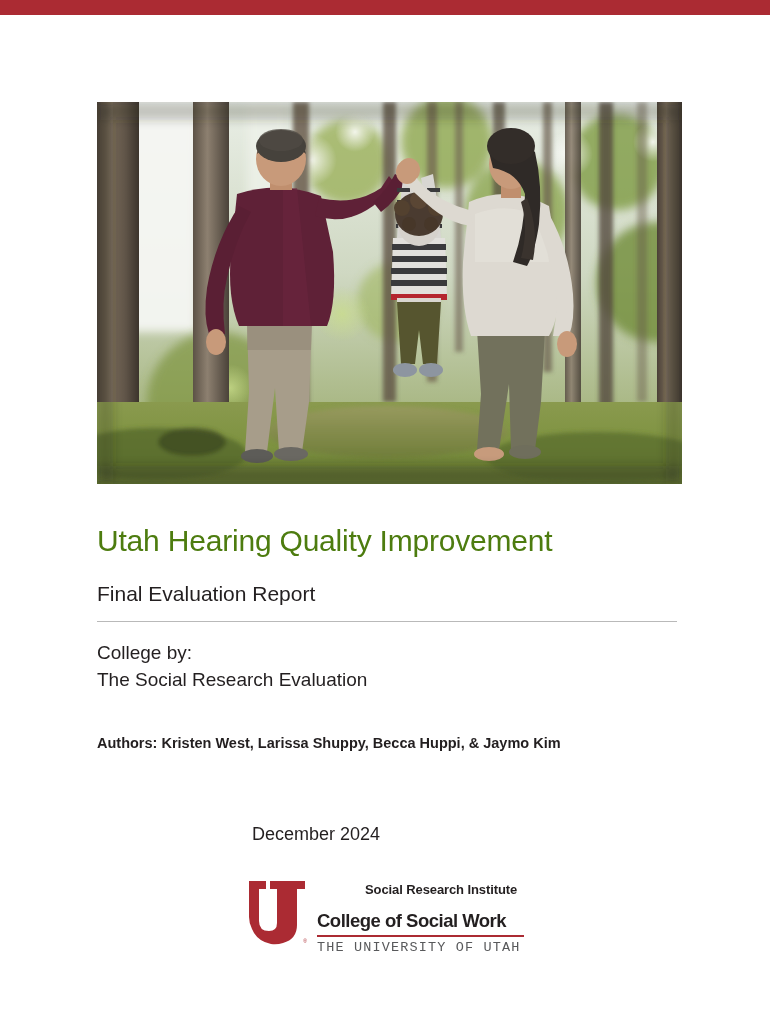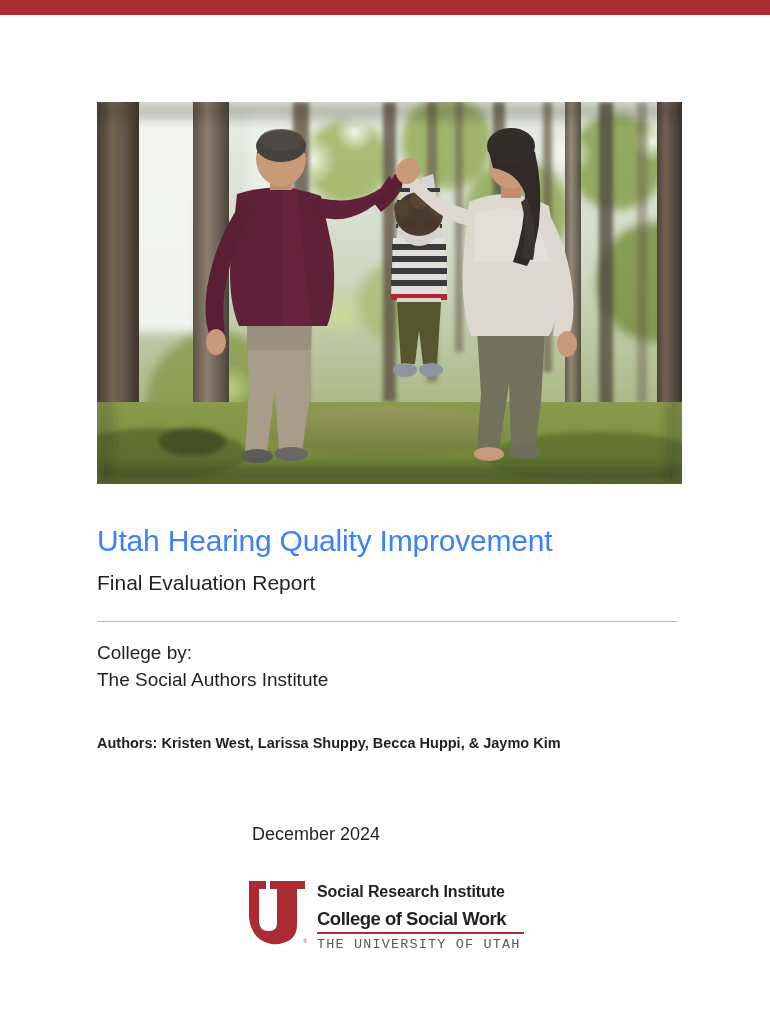--- a/index.html
+++ b/index.html
@@ -49,30 +49,30 @@
     position: absolute;
     left: 97px;
     top: 524px;
     width: 600px;
   }
   .doc-title {
     font-size: 30px;
     font-weight: 400;
     line-height: 1.12;
     letter-spacing: -0.2px;
-    color: #3b82f6;
+    color: #4d7c0f;
     margin: 0;
     white-space: nowrap;
   }
   .doc-subtitle {
     font-size: 21px;
     font-weight: 400;
     line-height: 1.2;
     color: #231f20;
-    margin: 12px 0 0 0;
+    margin: 23px 0 0 0;
   }
 
   .divider-rule {
     position: absolute;
     left: 97px;
     top: 621px;
     width: 580px;
     height: 1px;
     background: #b9b9b9;
   }
@@ -137,34 +137,35 @@
     font-size: 5px;
     color: #ab2b33;
     line-height: 1;
   }
   .logo-text {
     margin-left: 12px;
     padding-top: 2px;
     flex: 1 1 auto;
   }
   .logo-sri {
-    font-size: 16px;
+    font-size: 13px;
     font-weight: bold;
     color: #231f20;
     letter-spacing: -0.1px;
     line-height: 1.1;
     white-space: nowrap;
+    margin-left: 48px;
   }
   .logo-college {
     font-size: 18.5px;
     font-weight: bold;
     color: #231f20;
     letter-spacing: -0.5px;
     line-height: 1.12;
-    margin-top: 8px;
+    margin-top: 14px;
     white-space: nowrap;
   }
   .logo-red-rule {
     height: 1.5px;
     background: #ab2b33;
     margin-top: 3px;
     width: 100%;
   }
   .logo-univ {
     font-family: Liberation Mono, monospace;
@@ -389,21 +390,21 @@
 
 <div class="title-block">
   <h1 class="doc-title">Utah Hearing Quality Improvement</h1>
   <h2 class="doc-subtitle">Final Evaluation Report</h2>
 </div>
 
 <div class="divider-rule"></div>
 
 <div class="prepared-block">
   <p class="prepared-line">College by:</p>
-  <p class="prepared-line">The Social Authors Institute</p>
+  <p class="prepared-line">The Social Research Evaluation</p>
 </div>
 
 <div class="authors-line">Authors: Kristen West, Larissa Shuppy, Becca Huppi, &amp; Jaymo Kim</div>
 
 <div class="doc-date">December 2024</div>
 
 <div class="logo-lockup">
   <div class="block-u">
     <svg width="56" height="64" viewBox="0 0 56 64">
       <path d="M0 0 H17 V8 H10 V40 Q10 50 20 50 Q28 50 28 42 V8 H21 V0 H56 V8 H48 V44

